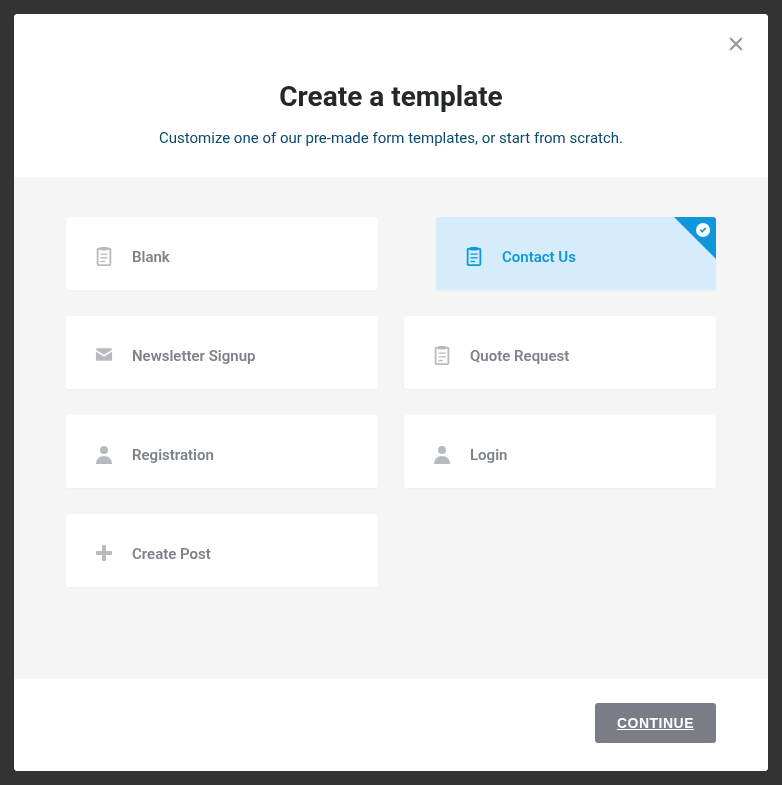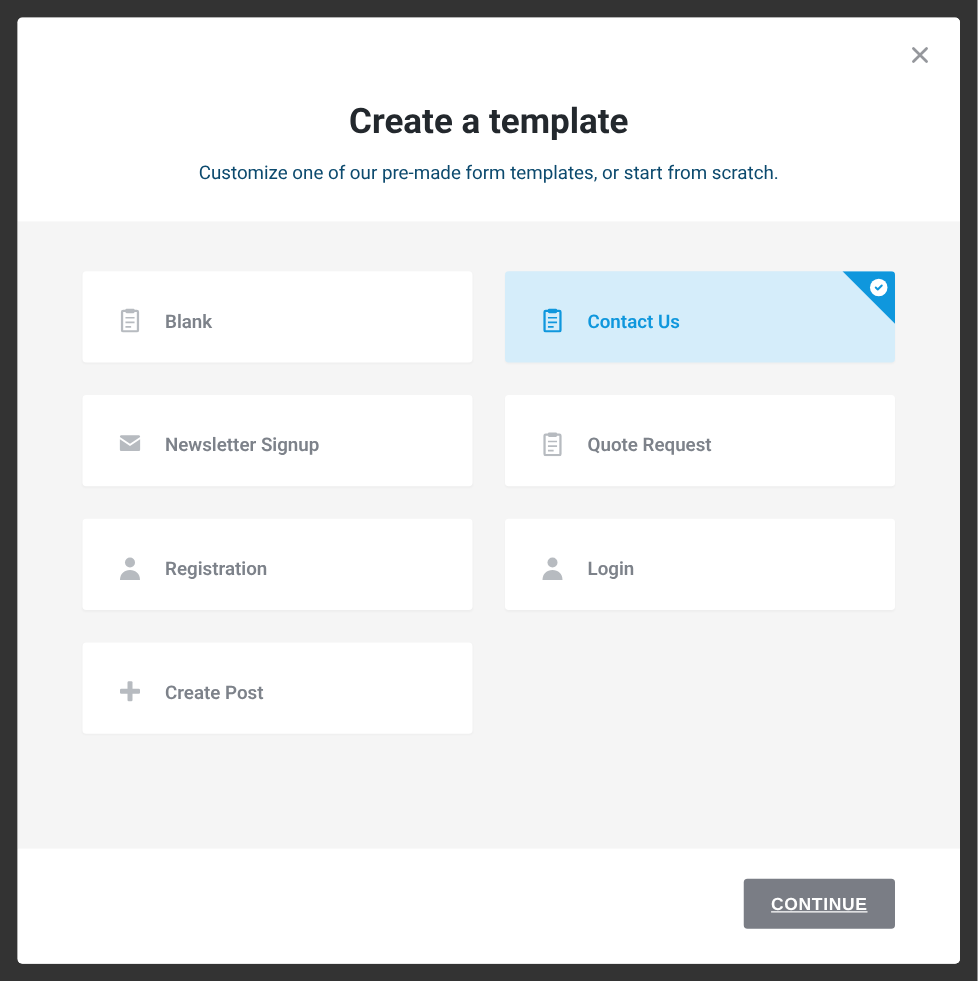--- a/index.html
+++ b/index.html
@@ -78,20 +78,21 @@
       display: flex;
       align-items: flex-end;
       gap: 18px;
       cursor: pointer;
       min-height: 73px;
       box-shadow: 0 1px 2px rgba(0,0,0,0.03);
       overflow: hidden;
     }
     .template-card.selected {
       background: #d5edfa;
+      margin-left: 32px;
     }
     .template-card .icon {
       width: 20px;
       height: 20px;
       display: flex;
       align-items: center;
       justify-content: center;
       flex-shrink: 0;
     }
     .template-card .icon svg {

